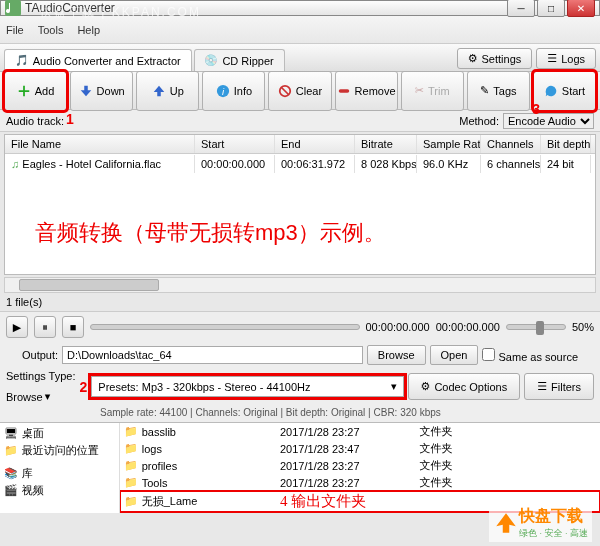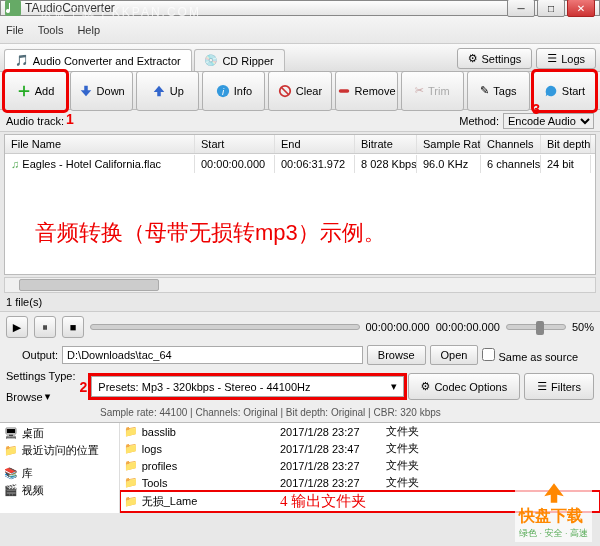--- a/index.html
+++ b/index.html
@@ -68,25 +68,25 @@
 
 .info-row { padding: 2px 6px 4px 100px; color: #555; font-size: 10px; background: #eee; border-bottom: 1px solid #bbb; }
 
 .explorer { display: flex; background: #fff; height: 90px; }
 .nav { width: 120px; border-right: 1px solid #ddd; padding: 2px; }
 .nav .nitem { display: flex; align-items: center; gap: 4px; padding: 1px 2px; }
 .files { flex: 1; overflow: hidden; }
 .frow { display: flex; align-items: center; padding: 1px 4px; gap: 6px; }
 .frow .fn2 { flex: 0 0 150px; display: flex; align-items: center; gap: 4px; }
 .frow .fd { flex: 0 0 100px; }
-.frow .ft { flex: 0 0 100px; }
+.frow .ft { flex: 0 0 100px; text-align: center; }
 .frow.hl-red { outline: 2px solid #e00; outline-offset: -1px; }
 .annot4 { color: #e00; font-size: 15px; font-family: "Microsoft YaHei"; }
 
-.watermark { position: absolute; right: 8px; bottom: 4px; display: flex; align-items: center; background: rgba(255,255,255,0.7); padding: 2px 4px; flex-direction: column; }
+.watermark { position: absolute; right: 8px; bottom: 4px; display: flex; align-items: center; background: rgba(255,255,255,0.7); padding: 2px 4px; }
 .watermark .logo { width: 26px; height: 26px; }
 .watermark .t1 { color: #f80; font-size: 16px; font-weight: bold; font-family: "Microsoft YaHei"; }
 .watermark .t2 { color: #5a5; font-size: 9px; font-family: "Microsoft YaHei"; }
 
 .wm-top { position: absolute; left: 40px; top: 4px; color: rgba(255,255,255,0.75); font-size: 12px; letter-spacing: 2px; mix-blend-mode: overlay; }
 
 svg { display: block; }
 </style>
 </head>
 <body>

